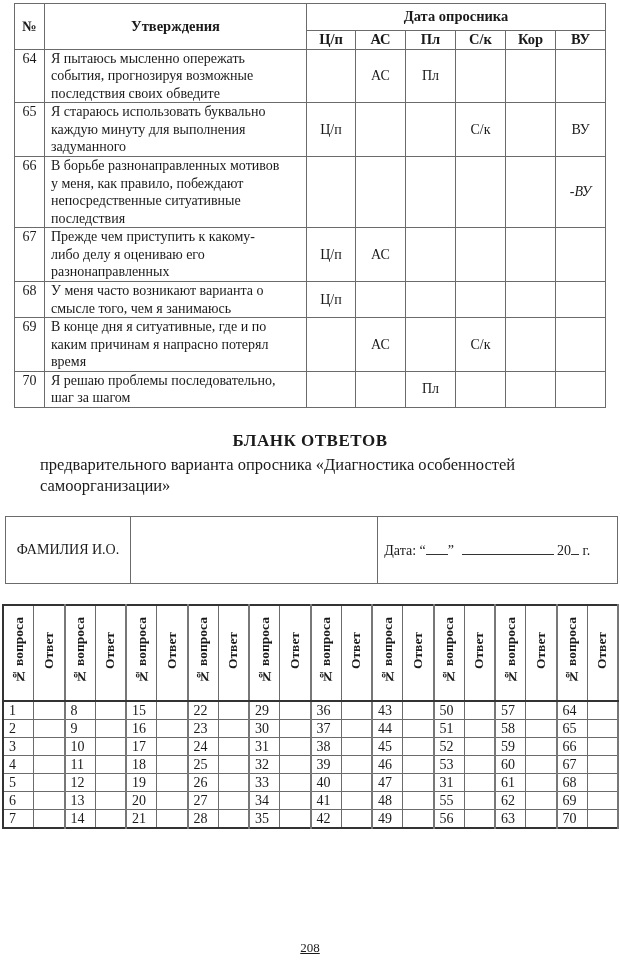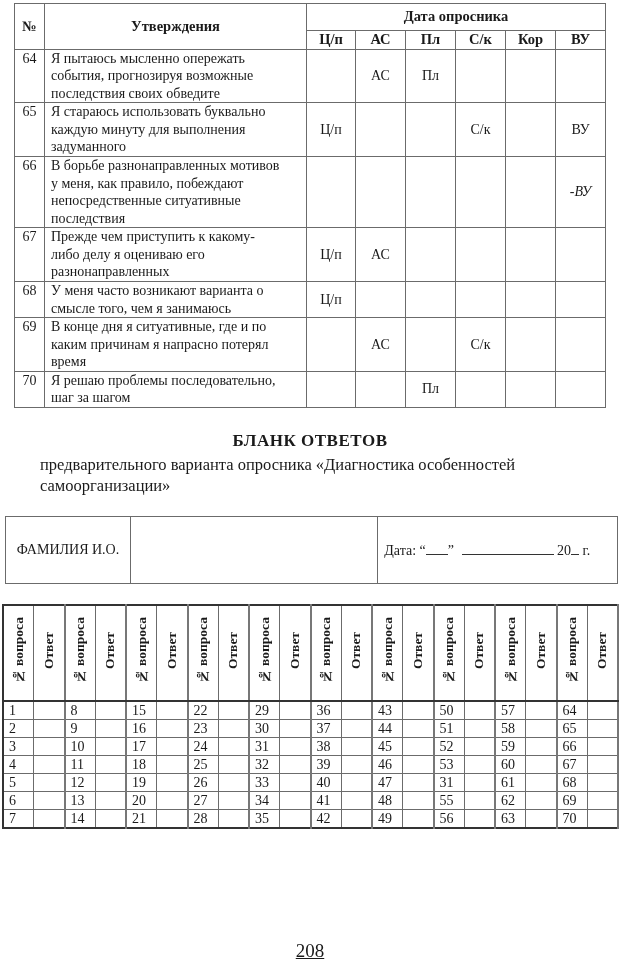--- a/index.html
+++ b/index.html
@@ -50,21 +50,21 @@
     border-bottom: 2px solid #333;
   }
   #answer-grid th.pair-end, #answer-grid td.pair-end { border-right: 2px solid #777; }
   #answer-grid td { height: 17px; line-height: 17px; padding-left: 5px; }
   .vtext {
     display: inline-block; writing-mode: vertical-rl; transform: rotate(180deg);
     font-weight: bold; font-size: 13.5px; white-space: nowrap;
   }
   
   #page-number {
-    position: absolute; left: 0; top: 940px; width: 620px; text-align: center; font-size: 19px; text-decoration: underline;
+    position: absolute; left: 0; top: 940px; width: 620px; text-align: center; font-size: 13px; text-decoration: underline;
   }
 </style>
 </head>
 <body>
 
 <table id="stmt-table">
   <colgroup>
     <col style="width:30px">
       <col style="width:262px">
     <col style="width:49px">

